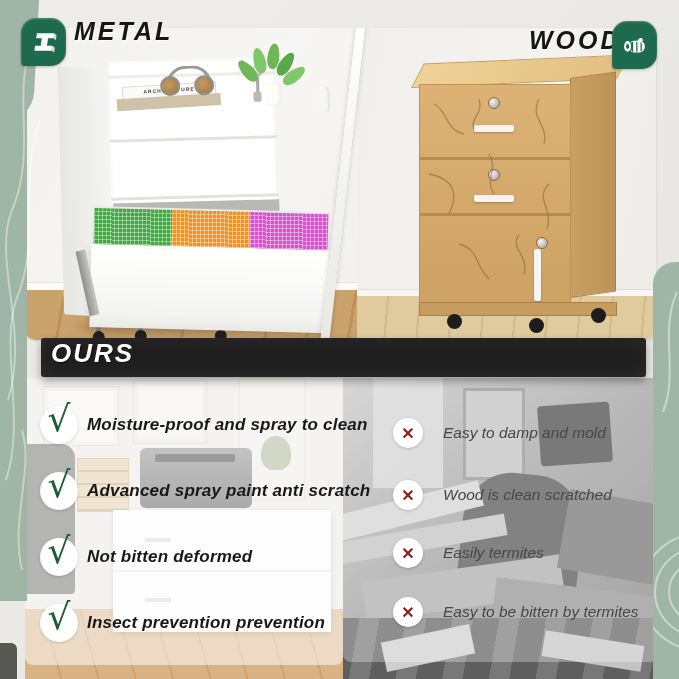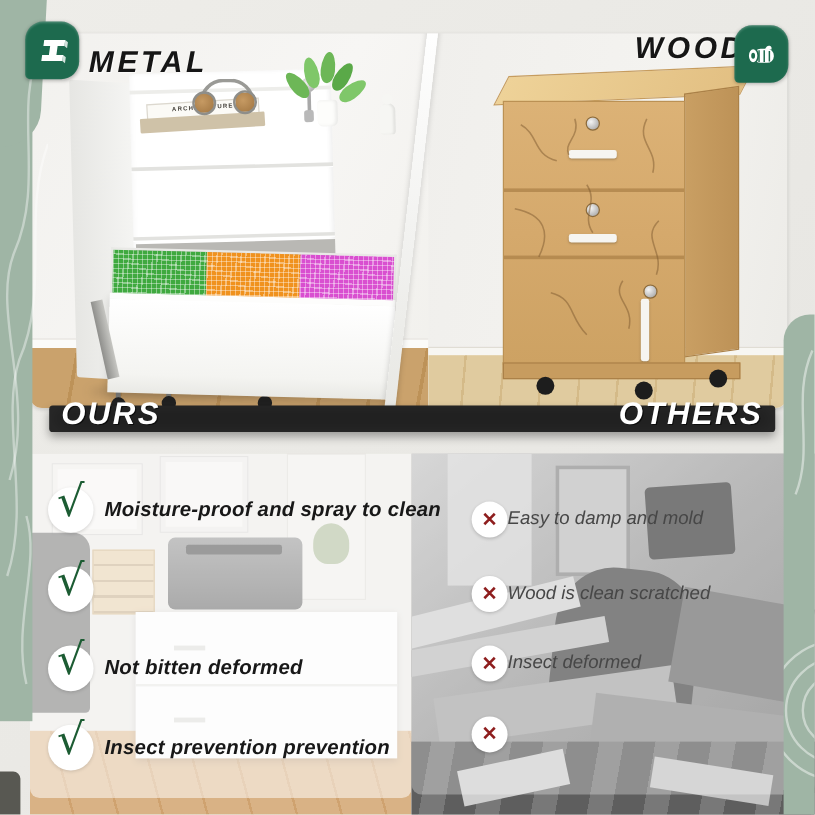--- a/index.html
+++ b/index.html
@@ -85,22 +85,22 @@
              transform:skewY(-8deg);transform-origin:left top;border:1px solid #ab8148;}
   .wgroove{position:absolute;left:0;width:150px;height:3px;background:#a97f46;opacity:.7;}
   .wlock{position:absolute;width:10px;height:10px;border-radius:50%;background:radial-gradient(circle at 35% 35%,#f4f4f4,#9a9a9a);border:1px solid #8a6a3c;}
   .wkey{position:absolute;width:40px;height:7px;background:#f6f5f1;border-radius:2px;box-shadow:0 1px 2px rgba(0,0,0,.25);}
   .wstrap{position:absolute;width:7px;height:52px;background:#f6f5f1;border-radius:2px;box-shadow:0 1px 2px rgba(0,0,0,.25);}
   .wood-base{position:absolute;left:0;top:232px;width:196px;height:12px;background:#c79c5f;border:1px solid #ab8148;}
   .wcaster{position:absolute;width:15px;height:15px;border-radius:50%;background:#1d1d1d;}
   .cracks{position:absolute;left:0;top:14px;}
 
   
-  .banner{position:absolute;left:41px;top:338px;width:605px;height:22px;background:#1f1f1f;border-radius:3px;
-          z-index:6;display:flex;justify-content:space-between;align-items:flex-end;padding:0 10px;box-sizing:border-box;
+  .banner{position:absolute;left:41px;top:338px;width:605px;height:39px;background:#1f1f1f;border-radius:3px;
+          z-index:6;display:flex;justify-content:space-between;align-items:flex-start;padding:0 10px;box-sizing:border-box;
           box-shadow:0 4px 8px rgba(0,0,0,.35), inset 0 0 18px rgba(255,255,255,.06);}
   .banner span{color:#fff;font-style:italic;font-weight:900;font-size:26px;letter-spacing:2px;
                text-shadow:1px 1px 0 rgba(0,0,0,.6);}
 
   
   .photo-bl{position:absolute;left:25px;top:378px;width:318px;height:301px;overflow:hidden;background:#e8e6e2;z-index:1;}
   .photo-br{position:absolute;left:343px;top:378px;width:336px;height:301px;overflow:hidden;z-index:1;
             background:linear-gradient(140deg,#c6c6c6 0%,#9b9b9b 45%,#787878 100%);}
   .wash-l{position:absolute;left:0;top:0;width:100%;height:287px;background:rgba(255,255,255,.52);border-radius:0 0 8px 8px;}
   .wash-r{position:absolute;left:0;top:0;width:100%;height:284px;background:rgba(255,255,255,.30);border-radius:0 0 8px 8px;}
@@ -108,30 +108,30 @@
 
   
   .row{position:absolute;display:flex;align-items:center;z-index:7;}
   .ckc{width:38px;height:38px;border-radius:50%;background:#fff;box-shadow:0 1px 3px rgba(0,0,0,.15);
        display:flex;align-items:center;justify-content:center;overflow:visible;flex:0 0 38px;}
   .ckc span{font-size:36px;line-height:1;color:#1c5c33;font-style:italic;margin-top:-12px;font-family:"DejaVu Sans",sans-serif;}
   .ours-text{margin-left:9px;font-style:italic;font-weight:700;font-size:17px;color:#181818;letter-spacing:.2px;}
   .crc{width:30px;height:30px;border-radius:50%;background:#fff;box-shadow:0 1px 3px rgba(0,0,0,.2);
        display:flex;align-items:center;justify-content:center;flex:0 0 30px;}
   .crc span{font-size:16px;font-weight:700;color:#8e1d1d;}
-  .others-text{margin-left:0;font-style:italic;font-weight:400;font-size:15.5px;color:#474747;}
+  .others-text{margin-left:20px;font-style:italic;font-weight:400;font-size:15.5px;color:#474747;}
 
   
   .badge{position:absolute;background:#1d6a4e;border-radius:15px 15px 15px 4px;z-index:6;
          display:flex;align-items:center;justify-content:center;box-shadow:0 1px 3px rgba(0,0,0,.25), inset 0 1px 2px rgba(255,255,255,.25);}
   .badge-metal{left:21px;top:18px;width:45px;height:48px;}
   .badge-wood{left:612px;top:21px;width:45px;height:48px;}
   .hlabel{position:absolute;z-index:6;font-style:italic;font-weight:900;font-size:25px;color:#161616;letter-spacing:3px;
           text-shadow:1px 1px 1px rgba(255,255,255,.7);}
-  .metal-label{left:74px;top:38px;text-align:center;}
+  .metal-label{left:74px;top:17px;text-align:center;}
   .wood-label{left:529px;top:26px;}
 </style>
 </head>
 <body>
 
 <div class="stage">
 
   <div class="photo-top">
 
     <div class="scene scene-metal">
@@ -239,21 +239,20 @@
       <rect x="7.5" y="8.5" width="13.5" height="9.5" rx="4.5" fill="#fff"></rect>
       <path d="M15 9 q1-3 3.2-2.6 q1.6 .3 1.2 2.6 z" fill="#fff"></path>
       <ellipse cx="7" cy="13.2" rx="3.4" ry="4.9" fill="#fff" stroke="#1d6a4e" stroke-width="1.1"></ellipse>
       <ellipse cx="7" cy="13.2" rx="1.3" ry="2" fill="#1d6a4e"></ellipse>
       <path d="M11 9.5 v8 M14.5 9.5 v8 M18 10 v7" stroke="#1d6a4e" stroke-width="1" fill="none"></path>
     </svg>
   </div>
 
   <div class="banner">
     <span>OURS</span>
-    <span>OTHERS</span>
   </div>
 
   <div class="photo-bl">
     <div class="b" style="left:0;bottom:0;width:100%;height:70px;background:repeating-linear-gradient(75deg,#d9b285 0 34px,#cfa26f 34px 36px)"></div>
     <div class="b" style="left:18px;top:8px;width:74px;height:58px;background:#f4f3f0;border:1px solid #cfcecb;box-shadow:inset 0 0 0 4px #eceae6"></div>
     <div class="b" style="left:108px;top:2px;width:72px;height:62px;background:#f2f1ee;border:1px solid #cfcecb;box-shadow:inset 0 0 0 4px #e9e7e3"></div>
     <div class="b" style="left:214px;top:0;width:64px;height:120px;background:#edebe7;border:1px solid #d7d5d0"></div>
     <div class="b" style="left:-8px;top:66px;width:58px;height:150px;background:#4a4a4a;border-radius:10px 14px 4px 4px;opacity:.85"></div>
     <div class="b" style="left:52px;top:80px;width:50px;height:52px;background:#e2c89f;border:1px solid #c9ab7c;background-image:repeating-linear-gradient(0deg,rgba(120,90,50,.35) 0 2px,transparent 2px 13px)"></div>
     <div class="b" style="left:115px;top:70px;width:112px;height:60px;background:linear-gradient(#828282,#4f4f4f);border-radius:6px"></div>
@@ -285,20 +284,21 @@
   <div class="row" style="left:40px;top:406px">
     <div class="ckc">
         <span>√</span>
       </div>
     <div class="ours-text">Moisture-proof and spray to clean</div>
   </div>
   <div class="row" style="left:40px;top:472px">
     <div class="ckc">
         <span>√</span>
       </div>
+    <div class="ours-text">Advanced spray paint anti scratch</div>
   </div>
   <div class="row" style="left:40px;top:538px">
     <div class="ckc">
         <span>√</span>
       </div>
     <div class="ours-text">Not bitten deformed</div>
   </div>
   <div class="row" style="left:40px;top:604px">
     <div class="ckc">
         <span>√</span>
@@ -315,26 +315,27 @@
   <div class="row" style="left:393px;top:480px">
     <div class="crc">
         <span>✕</span>
       </div>
     <div class="others-text">Wood is clean scratched</div>
   </div>
   <div class="row" style="left:393px;top:538px">
     <div class="crc">
         <span>✕</span>
       </div>
-    <div class="others-text">Insect deformed</div>
+    <div class="others-text">Easily termites</div>
   </div>
   <div class="row" style="left:393px;top:597px">
     <div class="crc">
         <span>✕</span>
       </div>
+    <div class="others-text">Easy to be bitten by termites</div>
   </div>
 
   <div class="deco-left">
     <div class="wide"></div>
     <svg width="40" height="601" viewBox="0 0 40 601">
       <g fill="none" stroke="rgba(255,255,255,.4)" stroke-width="2">
         <path d="M34,40 C10,90 38,150 12,210 C-8,260 30,330 8,400"></path>
         <path d="M40,120 C18,180 42,240 16,300 C0,350 26,420 6,480"></path>
         <path d="M22,430 C34,470 10,520 22,570"></path>
       </g>

